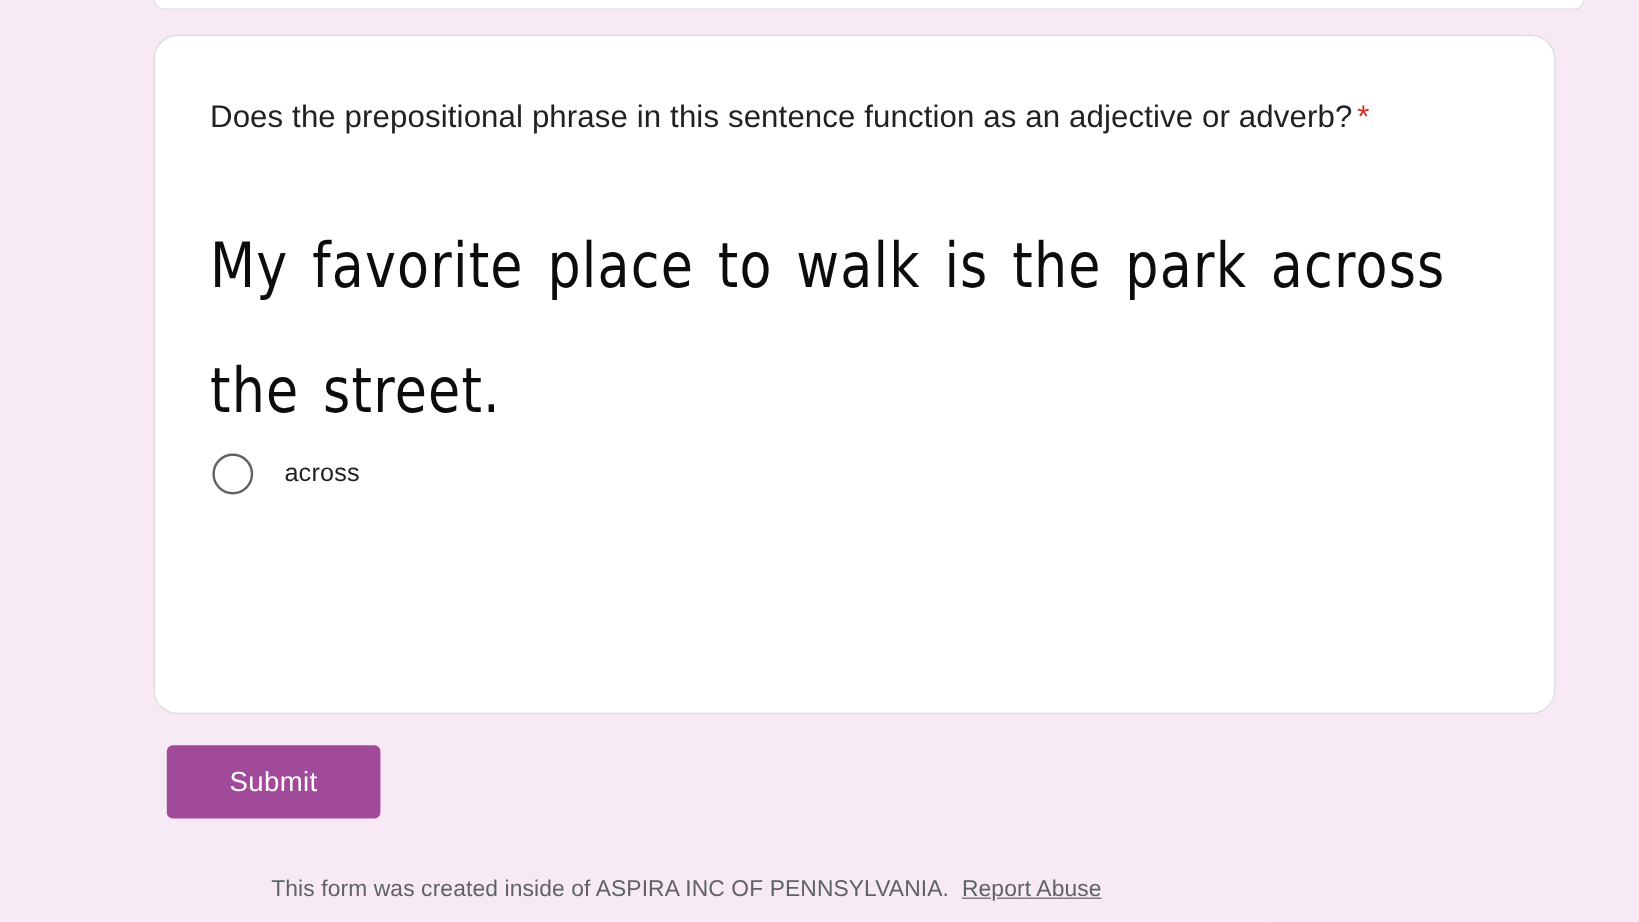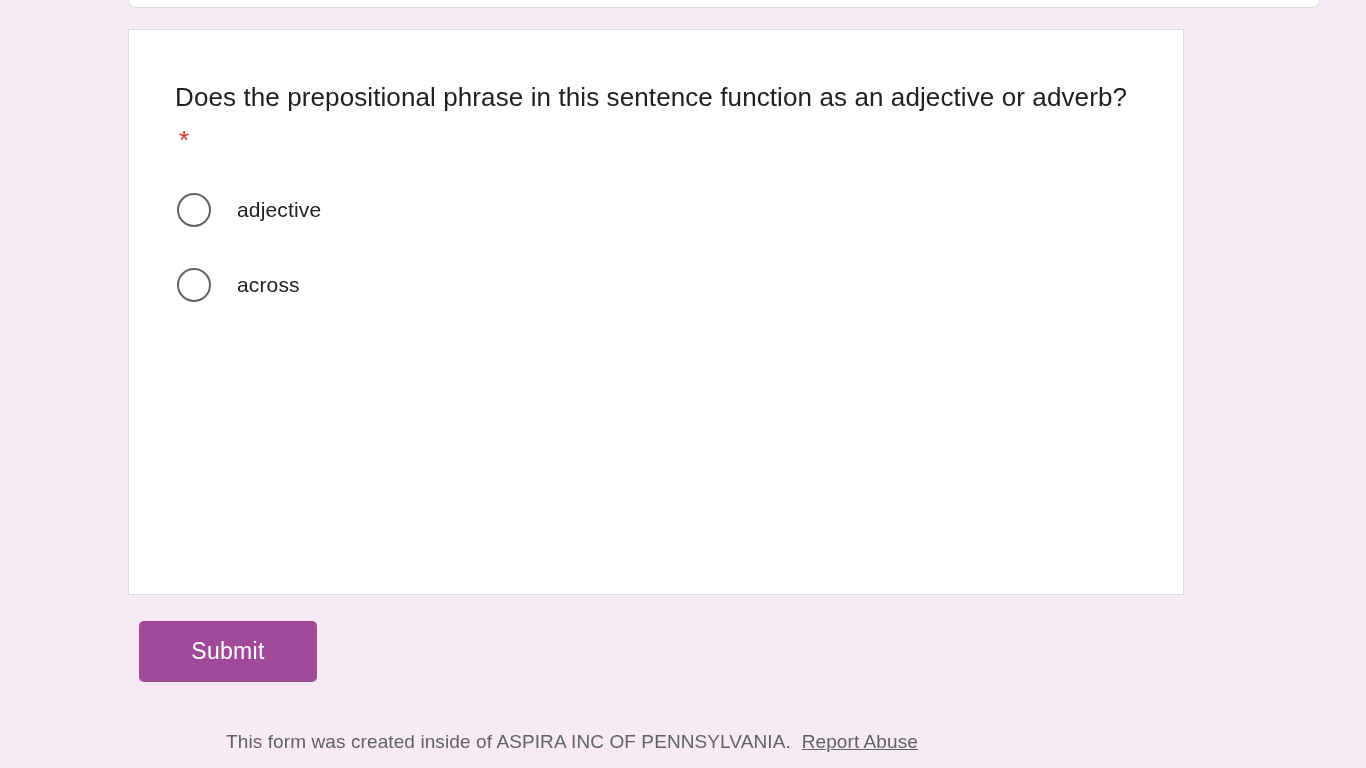--- a/index.html
+++ b/index.html
@@ -33,25 +33,25 @@
     background: #ffffff;
     border: 1px solid #dadce0;
     border-radius: 8px;
   }
 
   
   .card-question {
     position: absolute;
     left: 128px;
     top: 29px;
-    width: 1056px;
+    width: 1168px;
     height: 566px;
     background: #ffffff;
     border: 1px solid #dadce0;
-    border-radius: 0;
+    border-radius: 20px;
     padding: 46px 46px 24px 46px;
   }
 
   .question-title {
     font-size: 26px;
     line-height: 43px;
     color: #202124;
     font-weight: 400;
     letter-spacing: 0.1px;
     margin: 0;
@@ -155,27 +155,26 @@
 <body>
 
 <div class="form-page">
 
   <div class="card-prev"></div>
 
   <div class="card-question">
 
     <div class="question-title"><span>Does the prepositional phrase in this sentence function as an adjective or adverb?</span><span class="required-asterisk">*</span></div>
 
+    <div class="sentence-image">
+      <div class="sentence-image-text">My favorite place to walk is the park across the street.</div>
+    </div>
 
     <div class="options">
 
-      <div class="option-row">
-        <div class="radio-circle"></div>
-        <div class="option-label">adjective</div>
-      </div>
 
       <div class="option-row">
         <div class="radio-circle"></div>
         <div class="option-label">across</div>
       </div>
 
     </div>
   </div>
 
   <button class="submit-button">Submit</button>

